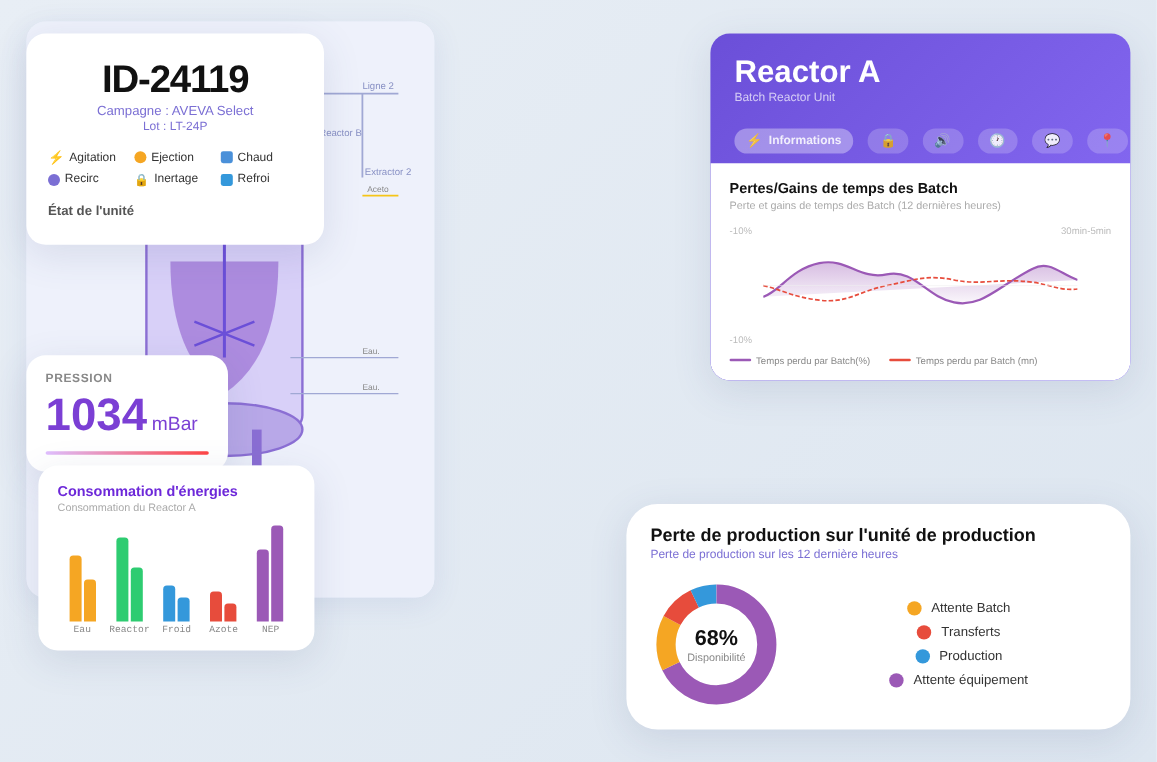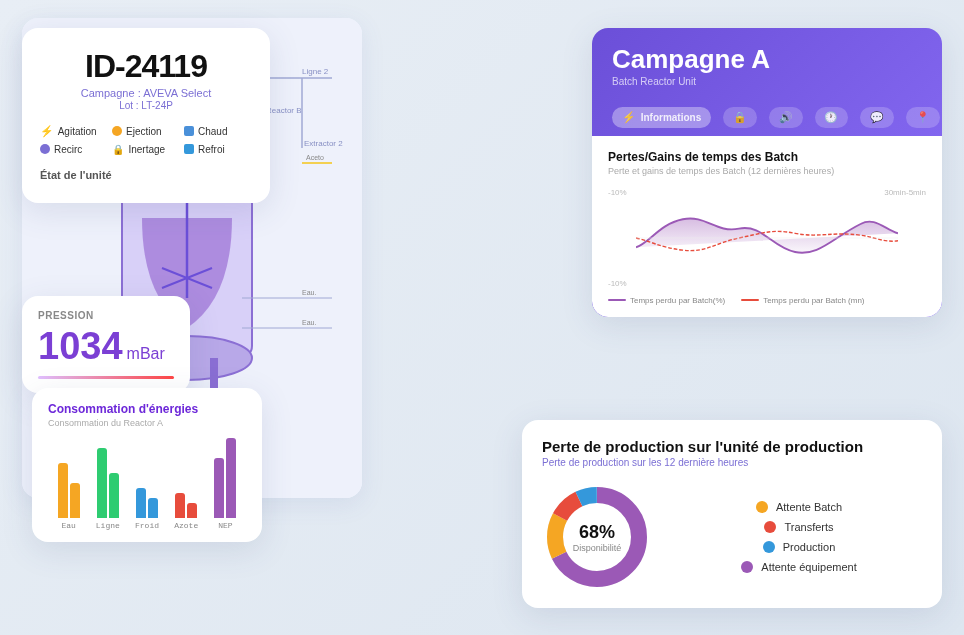--- a/index.html
+++ b/index.html
@@ -311,20 +311,21 @@
       border-radius: 1px;
     }
 
     
     .card-production {
       width: 420px;
       bottom: 10px;
       right: 0px;
       padding: 18px 20px 16px 20px;
       z-index: 4;
+      border-radius: 26px;
     }
     .prod-title {
       font-size: 15px;
       font-weight: 700;
       color: #111;
     }
     .prod-subtitle {
       font-size: 10px;
       color: #7b6fd4;
       margin-top: 2px;
@@ -440,21 +441,21 @@
             <div class="bar" style="height: 55px; background: rgb(245, 166, 35);"></div>
             <div class="bar" style="height: 35px; background: rgb(245, 166, 35);"></div>
           </div>
           <div class="bar-label">Eau</div>
         </div>
         <div class="bar-group">
           <div class="bar-col">
             <div class="bar" style="height: 70px; background: rgb(46, 204, 113);"></div>
             <div class="bar" style="height: 45px; background: rgb(46, 204, 113);"></div>
           </div>
-          <div class="bar-label">Ligne</div>
+          <div class="bar-label">Reactor</div>
         </div>
         <div class="bar-group">
           <div class="bar-col">
             <div class="bar" style="height: 30px; background: rgb(52, 152, 219);"></div>
             <div class="bar" style="height: 20px; background: rgb(52, 152, 219);"></div>
           </div>
           <div class="bar-label">Froid</div>
         </div>
         <div class="bar-group">
           <div class="bar-col">
@@ -519,21 +520,21 @@
 
       <line x1="165" y1="160" x2="165" y2="280" stroke="#6b4fd8" stroke-width="2.5"></line>
       <line x1="140" y1="250" x2="190" y2="270" stroke="#6b4fd8" stroke-width="2"></line>
       <line x1="140" y1="270" x2="190" y2="250" stroke="#6b4fd8" stroke-width="2"></line>
       <circle cx="165" cy="160" r="8" fill="#fff" stroke="#6b4fd8" stroke-width="2"></circle>
     </svg>
   </div>
 
   <div class="card card-reactor">
     <div class="reactor-header">
-      <div class="reactor-title">Campagne A</div>
+      <div class="reactor-title">Reactor A</div>
       <div class="reactor-sub">Batch Reactor Unit</div>
     </div>
     <div class="reactor-nav">
       <div class="reactor-nav-item active">
         <span class="reactor-nav-icon">⚡</span>
         <span>Informations</span>
       </div>
       <div class="reactor-nav-item">
         <span class="reactor-nav-icon">🔒</span>
       </div>

